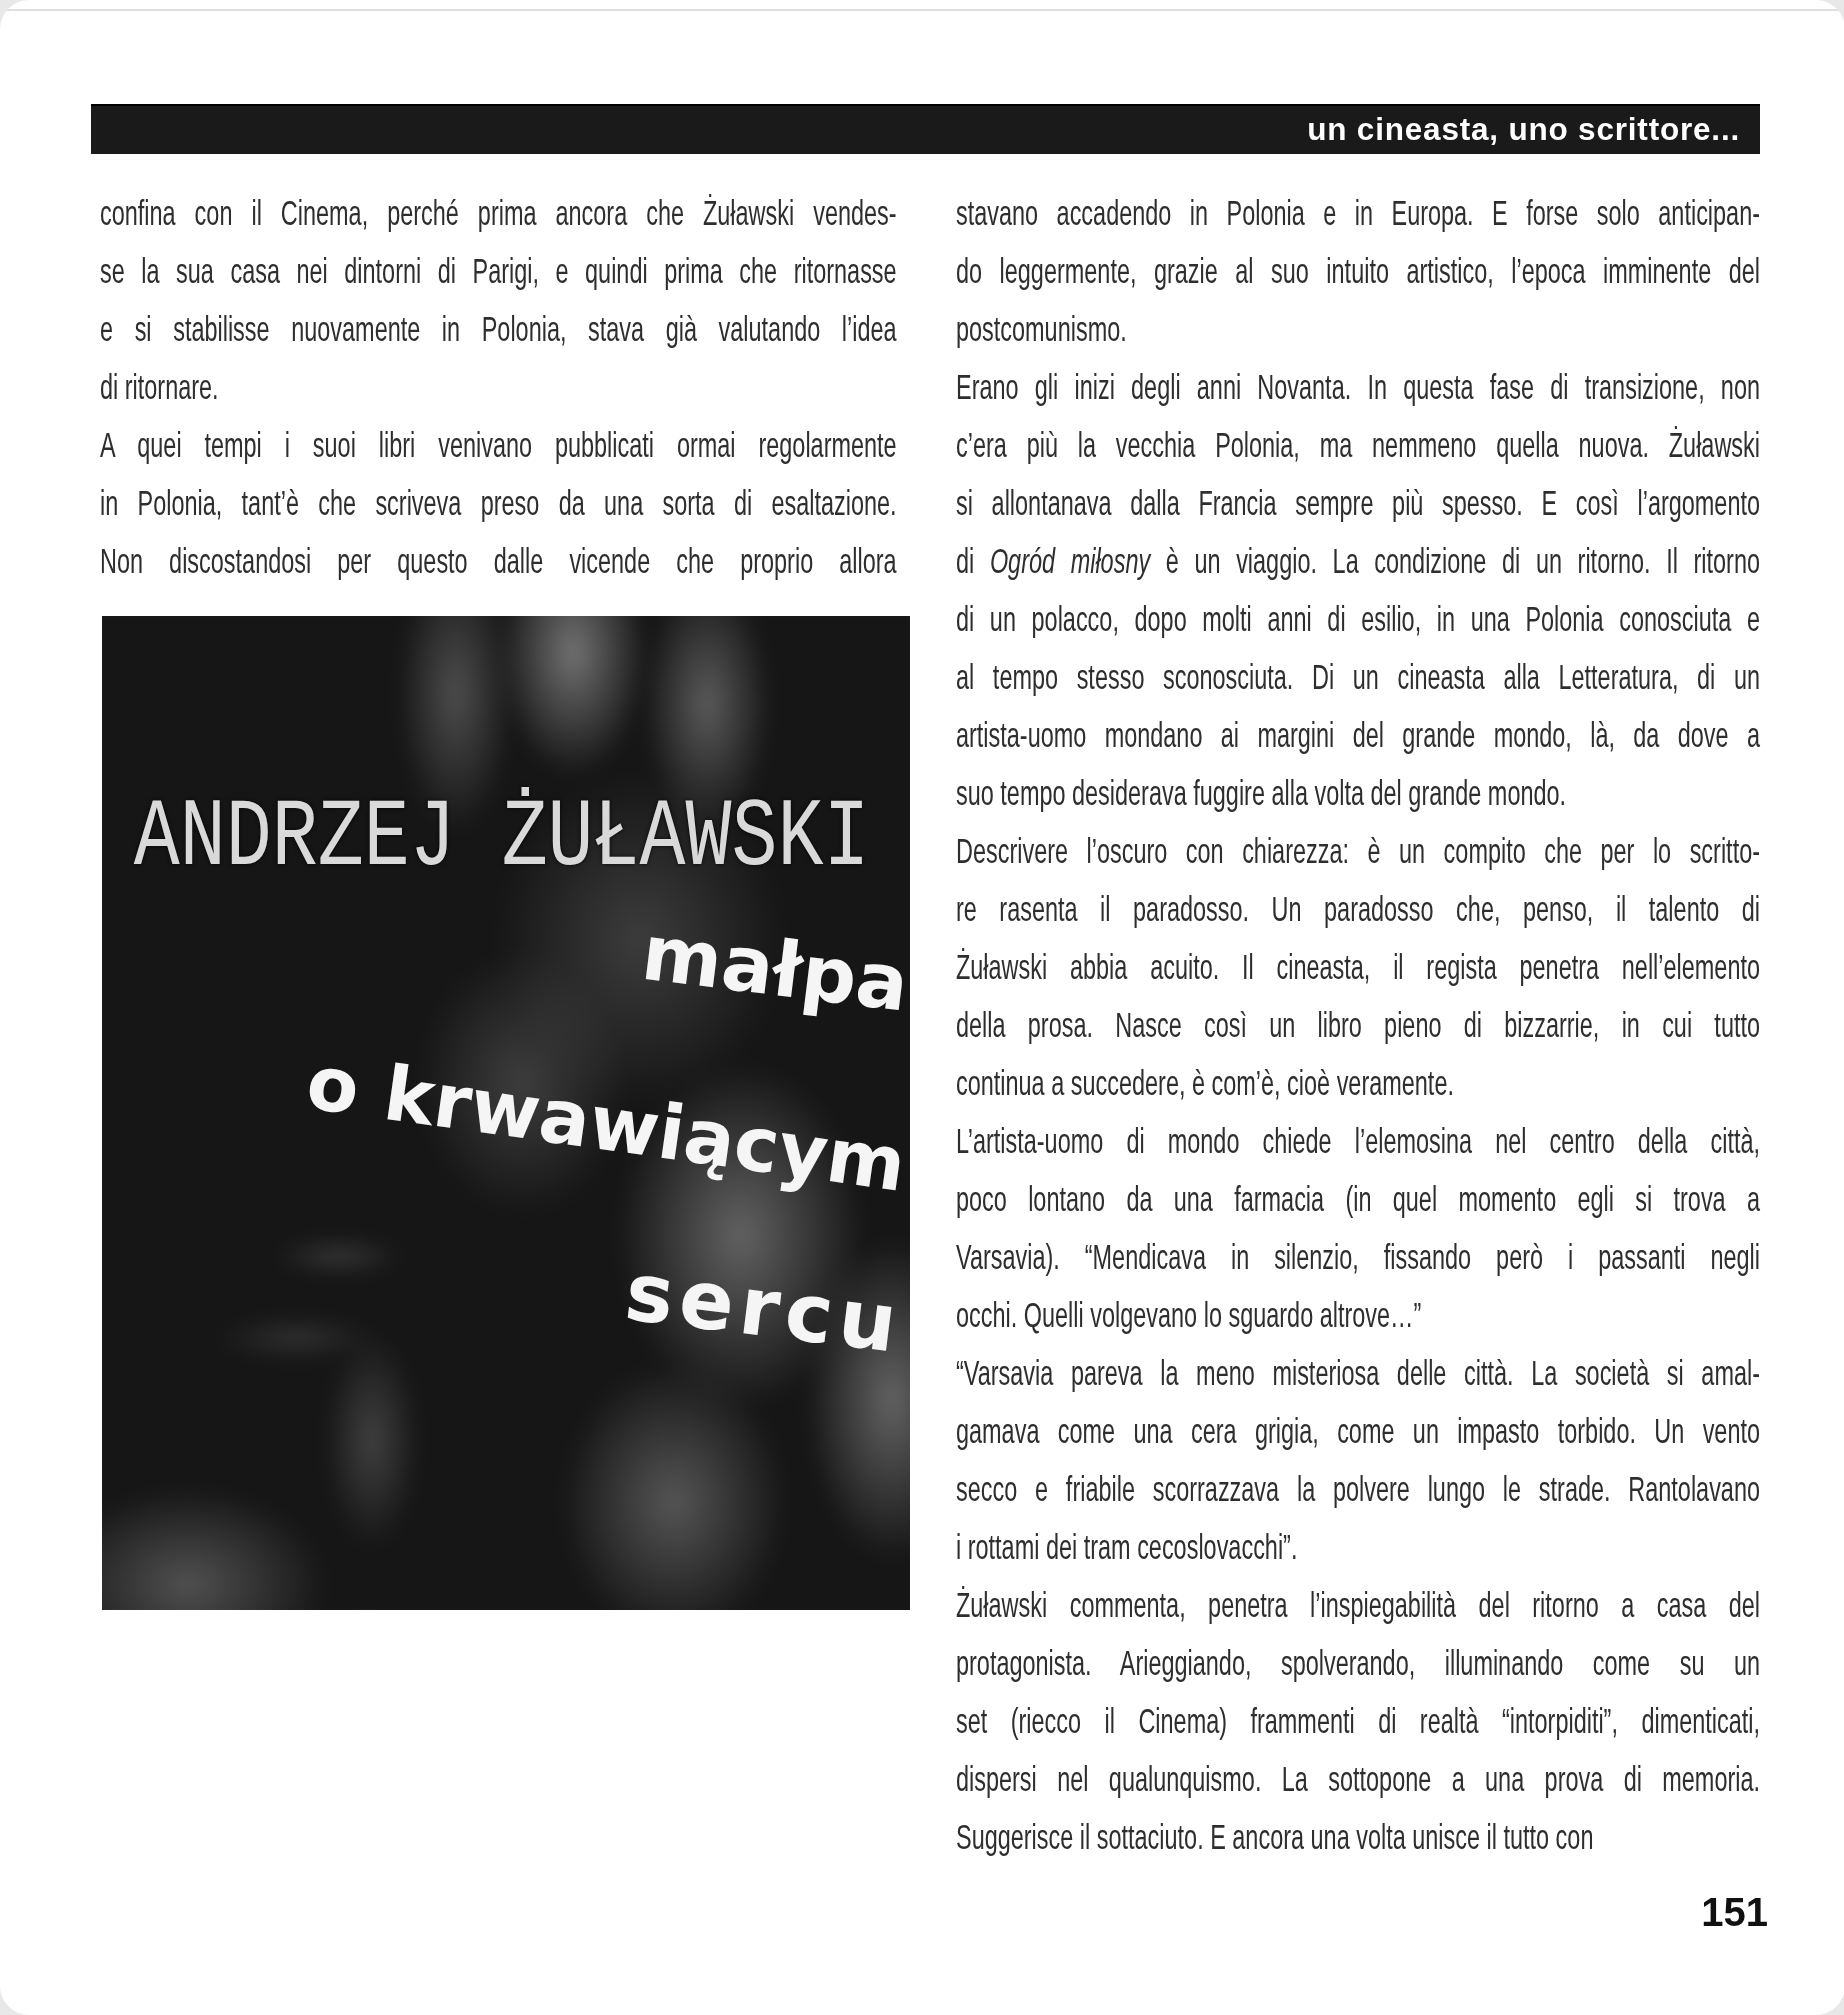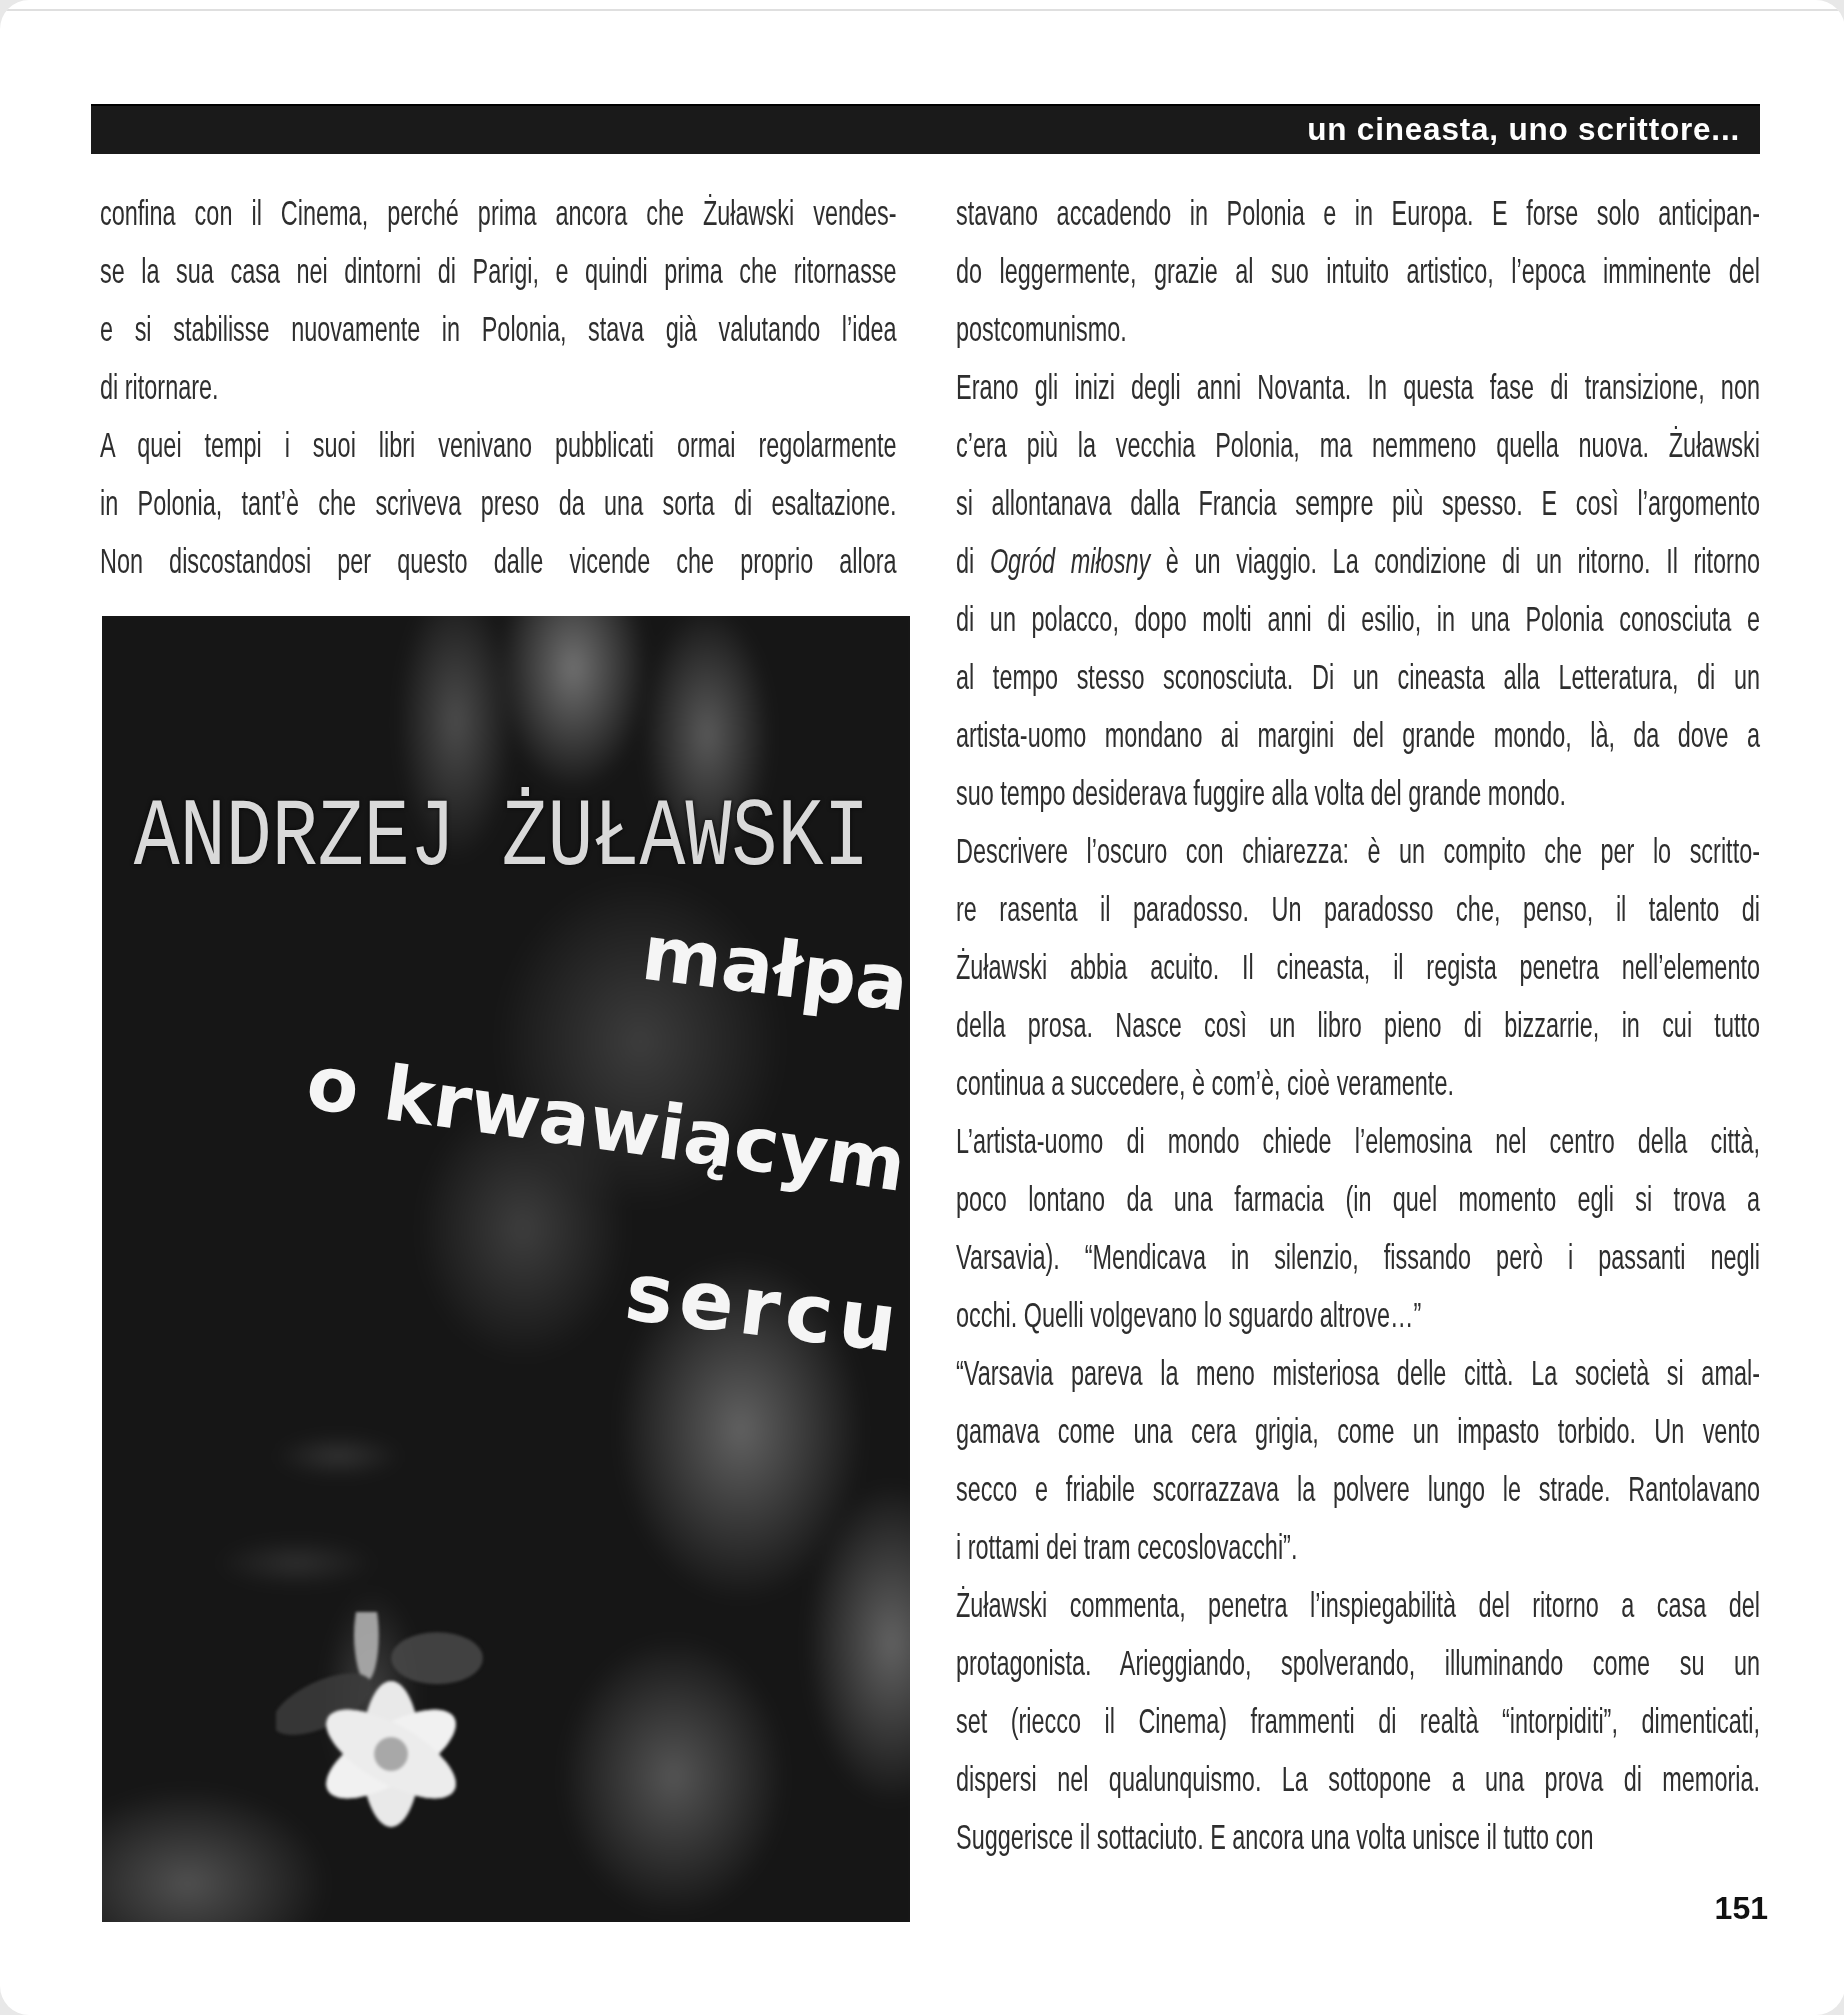--- a/index.html
+++ b/index.html
@@ -30,21 +30,21 @@
     text-align:justify; text-align-last:justify; -moz-text-align-last:justify;
     transform:scaleX(0.67); transform-origin:0 0;
     white-space:nowrap; overflow:visible;
   }
   .col-left  .line{ width:1189px; }
   .col-right .line{ width:1200px; }
   .line.end{ text-align:left; text-align-last:left; -moz-text-align-last:left; }
   .line em{ font-style:italic; }
   
   .cover{
-    position:absolute; left:102px; top:616px; width:808px; height:1306px;
+    position:absolute; left:102px; top:616px; width:808px; height:994px;
     background:#737373; overflow:hidden;
   }
   .cover-art{
     position:absolute; inset:-15.4px; filter:blur(7.7px);
     background-color:#161616;
     background-image:
       radial-gradient(ellipse 107px 177px at 58% 5%,  rgba(205,205,205,.50), transparent 70%),
       radial-gradient(ellipse 84px 200px at 44% 9%,  rgba(160,160,160,.40), transparent 70%),
       radial-gradient(ellipse 92px 184px at 74% 10%, rgba(185,185,185,.42), transparent 70%),
       radial-gradient(ellipse 200px 230px at 66% 33%, rgba(150,150,150,.30), transparent 72%),
@@ -67,21 +67,21 @@
   }
   .cover-subtitle{ position:absolute; inset:0; }
   .cover-subtitle text{
     font-family:"DejaVu Sans", sans-serif; font-weight:bold;
     fill:#f5f5f5;
   }
   .flower{ position:absolute; left:174px; top:996px; filter:blur(1.5px); }
   
   .page-number{
     position:absolute; right:77px; top:1890px;
-    font-size:32px; font-weight:bold; color:#111111;
+    font-size:40px; font-weight:bold; color:#111111;
   }
 </style>
 </head>
 <body>
 
 <div class="page">
 
   <div class="scan-line"></div>
 
   <div class="header-bar">

